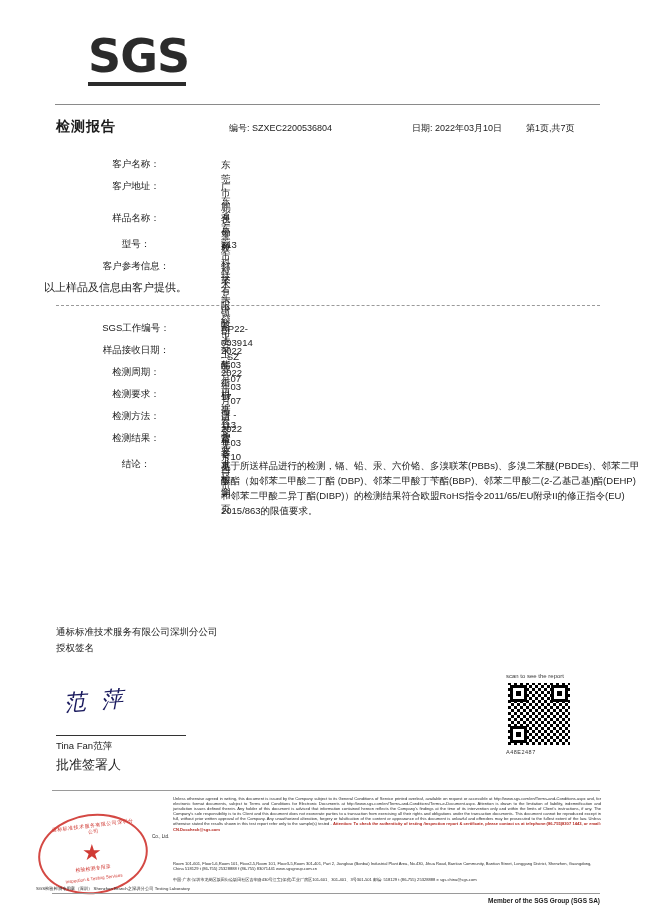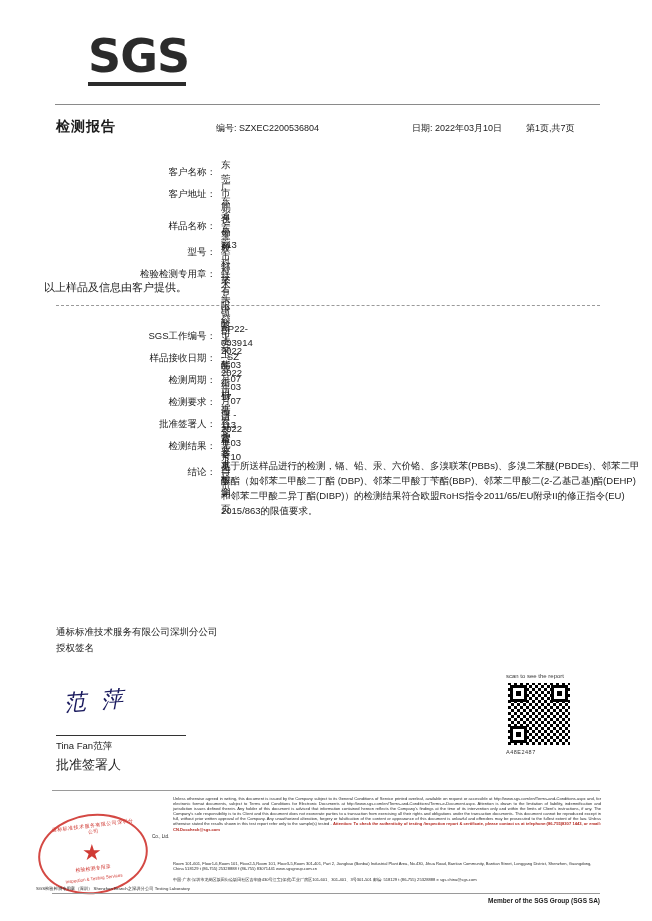--- a/index.html
+++ b/index.html
@@ -55,37 +55,37 @@
     font-weight: bold;
     color: #1b1b1b;
     letter-spacing: 1px;
   }
   .title-meta {
     position: absolute;
     top: 122px;
     font-size: 9px;
     color: #1b1b1b;
   }
-  .meta-no { left: 216px; }
+  .meta-no { left: 229px; }
   .meta-date { left: 404px; margin-left: 8px; }
   .meta-page { left: 526px; }
 
   
   .field {
     position: absolute;
     font-size: 9.5px;
     color: #1b1b1b;
     white-space: nowrap;
   }
   .field .lbl {
     position: absolute;
     left: 0;
-    top: 8px;
+    top: 0;
     width: 160px;
-    text-align: right;
+    text-align: center;
   }
   .field .val {
     position: absolute;
     left: 165px;
     top: 0;
     max-width: 420px;
     white-space: normal;
     line-height: 14px;
   }
   .field-row { left: 56px; height: 14px; }
@@ -335,21 +335,21 @@
 
   <div class="field field-row" style="top:212px;">
     <span class="lbl">样品名称：</span>
     <span class="val">色母粒</span>
   </div>
   <div class="field field-row" style="top:238px;">
     <span class="lbl">型号：</span>
     <span class="val">313</span>
   </div>
   <div class="field field-row" style="top:260px;">
-    <span class="lbl">检验检测专用章：</span>
+    <span class="lbl">客户参考信息：</span>
     <span class="val">邻苯二甲酸丁苄酯</span>
   </div>
   <div class="note" style="top:280px;">以上样品及信息由客户提供。</div>
 
   <div class="dashed-rule" style="top:305px;"></div>
 
   <div class="field field-row" style="top:322px;">
     <span class="lbl">SGS工作编号：</span>
     <span class="val">RP22-003914 - SZ</span>
   </div>
@@ -359,21 +359,21 @@
   </div>
   <div class="field field-row" style="top:366px;">
     <span class="lbl">检测周期：</span>
     <span class="val">2022年03月07日 - 2022年03月10日</span>
   </div>
   <div class="field field-row" style="top:388px;">
     <span class="lbl">检测要求：</span>
     <span class="val">根据客户要求检测</span>
   </div>
   <div class="field field-row" style="top:410px;">
-    <span class="lbl">批准签署人：</span>
+    <span class="lbl">检测方法：</span>
     <span class="val">请参见下一页</span>
   </div>
   <div class="field field-row" style="top:432px;">
     <span class="lbl">检测结果：</span>
     <span class="val">请参见下一页</span>
   </div>
 
   <div class="field concl" style="left:56px; top:458px;">
     <span class="lbl">结论：</span>
     <span class="val">基于所送样品进行的检测，镉、铅、汞、六价铬、多溴联苯(PBBs)、多溴二苯醚(PBDEs)、邻苯二甲酸酯（如邻苯二甲酸二丁酯 (DBP)、邻苯二甲酸丁苄酯(BBP)、邻苯二甲酸二(2-乙基己基)酯(DEHP)和邻苯二甲酸二异丁酯(DIBP)）的检测结果符合欧盟RoHS指令2011/65/EU附录II的修正指令(EU) 2015/863的限值要求。</span>

